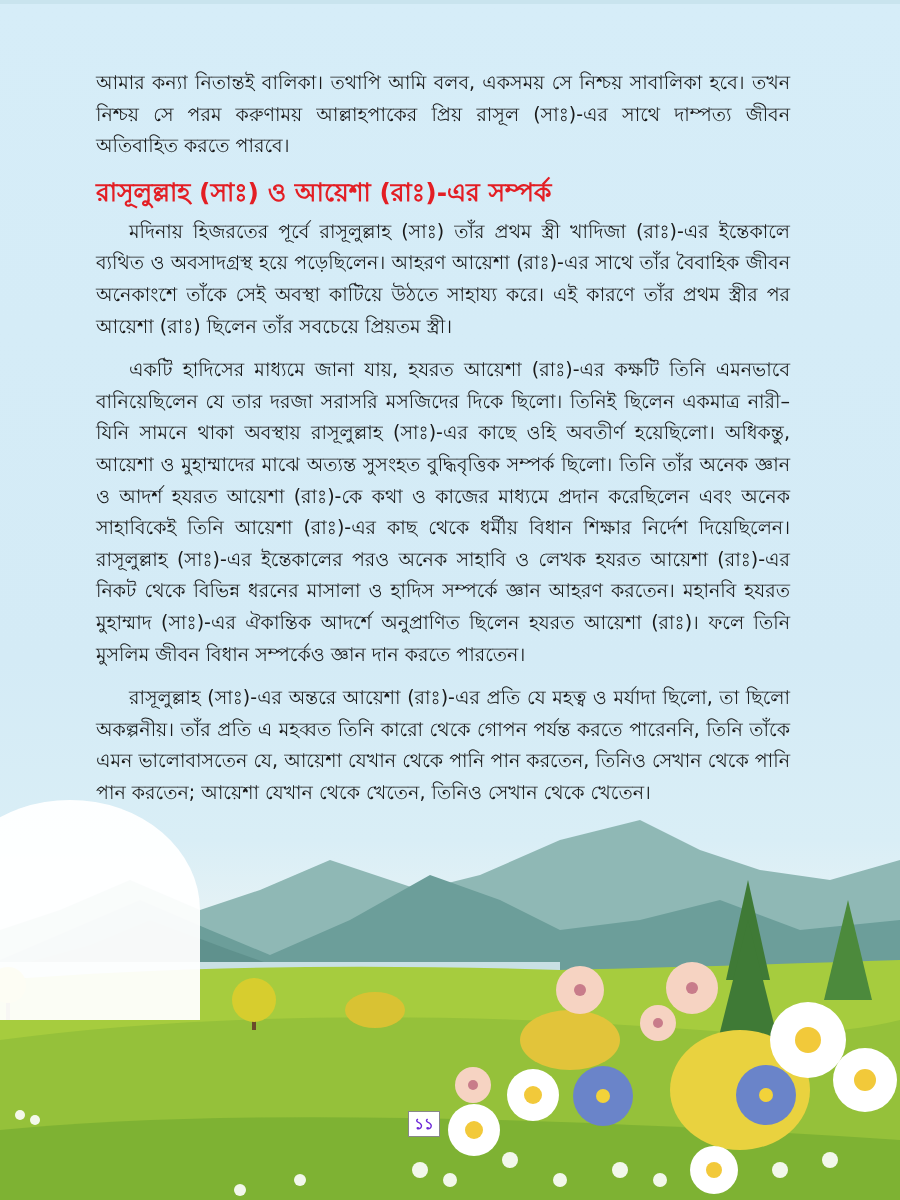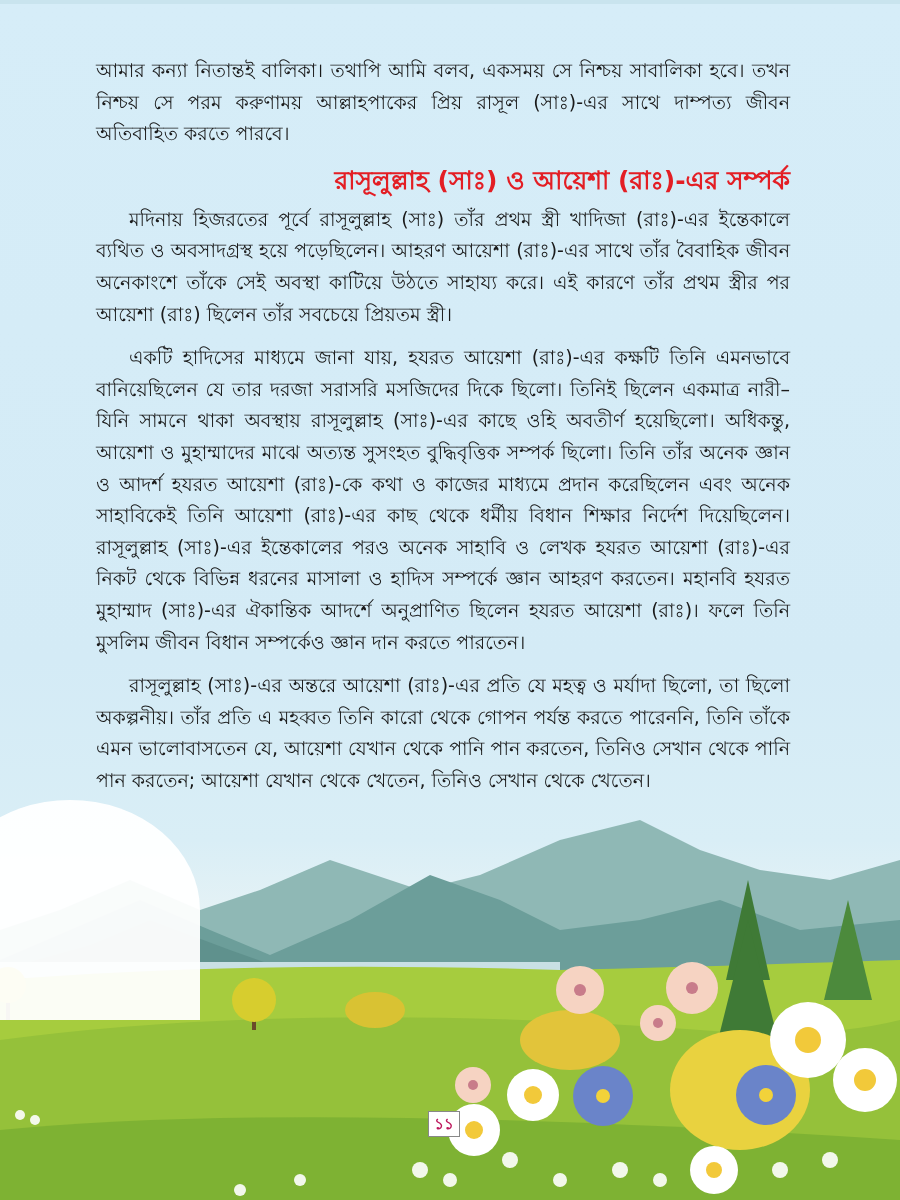--- a/index.html
+++ b/index.html
@@ -35,61 +35,61 @@
       position: absolute;
       left: -60px; top: 800px;
       width: 260px; height: 220px;
       background: #ffffff;
       border-radius: 50% 50% 0 0;
       opacity: 0.95;
     }
     .content {
       position: absolute;
       left: 96px;
-      top: 55px;
+      top: 67px;
       width: 694px;
       color: #1a1a1a;
       font-size: 19px;
       line-height: 31.6px;
     }
     .content p {
       margin: 0;
       text-align: justify;
       text-align-last: left;
     }
     .p-cont {
       text-indent: 0;
     }
     .p-indent {
       text-indent: 33px;
     }
     .heading {
-      text-align: right;
+      text-align: left;
       color: #e31e24;
       font-weight: bold;
       font-size: 25px;
       line-height: 34px;
       margin: 14px 0 6px 0;
     }
     .gap {
       height: 12px;
     }
     .page-number {
       position: absolute;
-      left: 428px;
+      left: 408px;
       top: 1111px;
       width: 30px;
       height: 24px;
       background: #ffffff;
       border: 1px solid #888;
       font-family: "DejaVu Sans", sans-serif;
       font-size: 15px;
       line-height: 24px;
       text-align: center;
-      color: #be185d;
+      color: #6d28d9;
       font-weight: bold;
     }
   </style>
 </head>
 <body>
 
 <div class="page">
   <div class="top-edge"></div>
 
   <svg class="scenery" viewBox="0 0 900 500" width="900" height="500" xmlns="http://www.w3.org/2000/svg">

